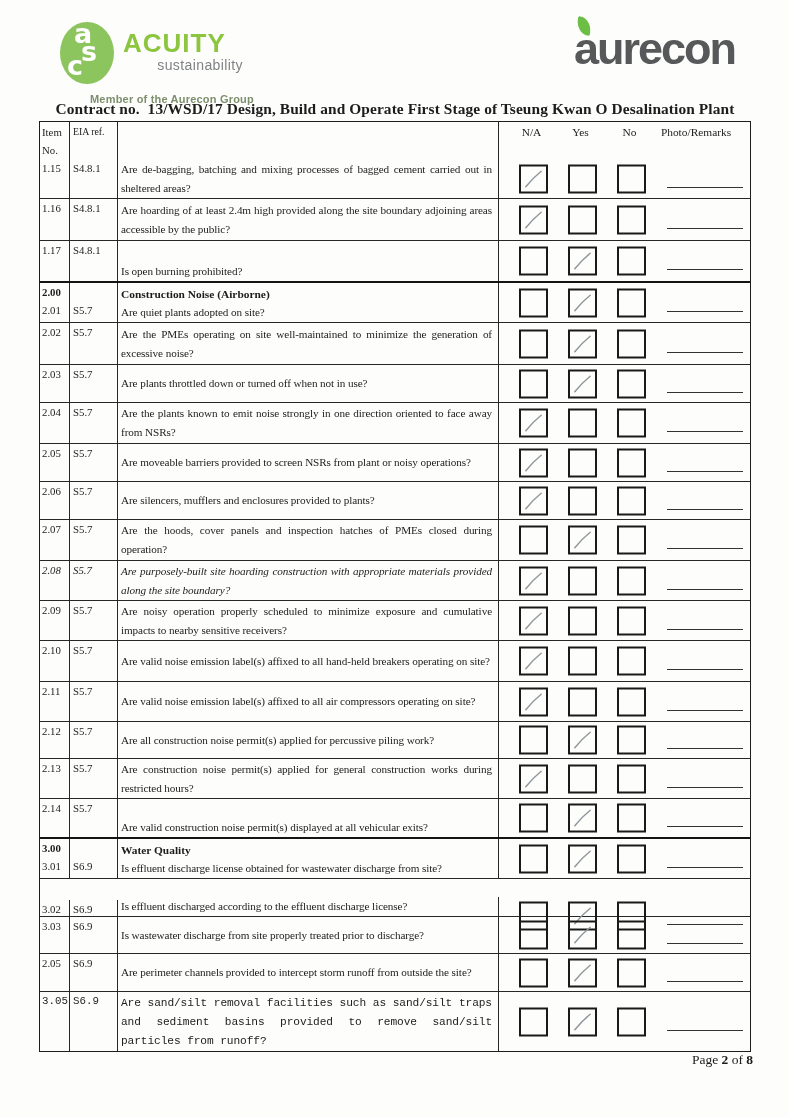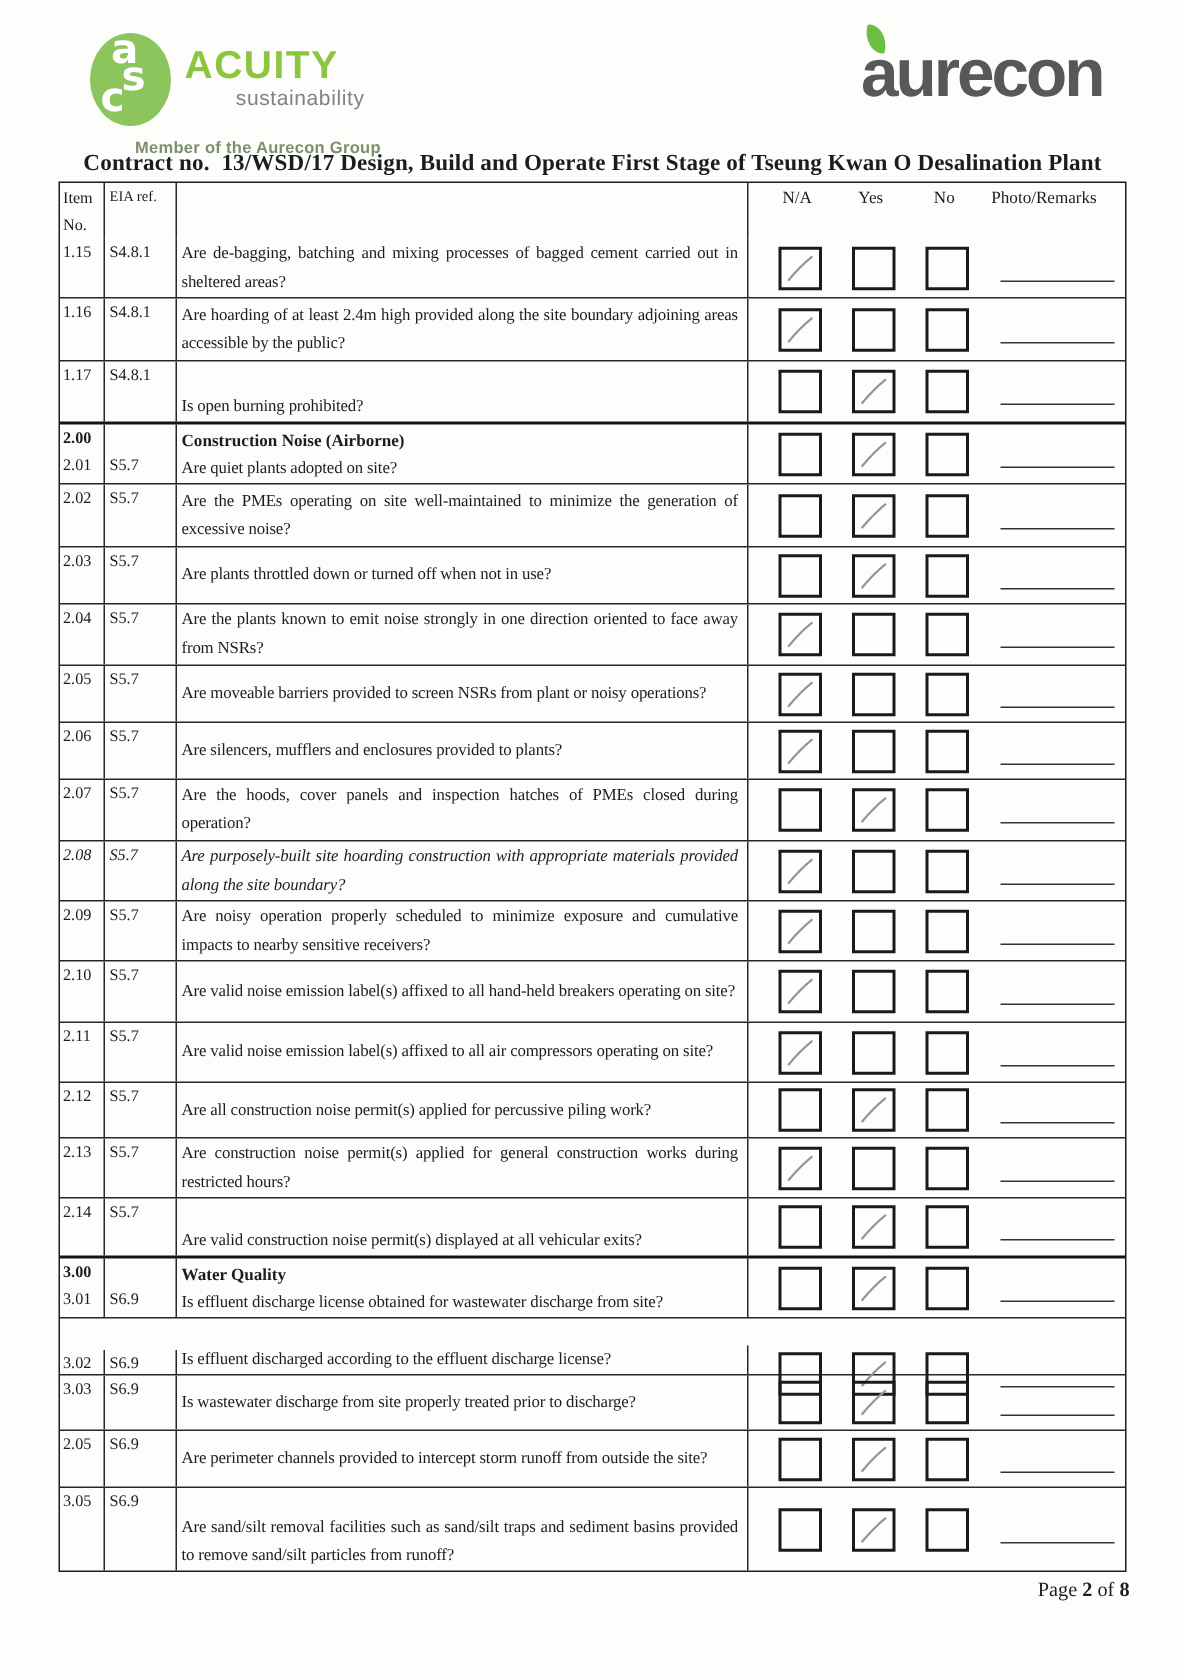--- a/index.html
+++ b/index.html
@@ -552,21 +552,21 @@
             <span class="box b-na"></span>
             <span class="box b-yes">
               <svg viewBox="0 0 26 26">
                 <path d="M5 21 C 10 15 16 9 21 5" fill="none" stroke="#8F969C" stroke-width="1.5" stroke-linecap="round"></path>
               </svg>
             </span>
             <span class="box b-no"></span>
             <span class="remark-line"></span>
           </div>
         </div>
-        <div class="row vtop" style="min-height: 56px;">
+        <div class="row vtop" style="min-height: 56px; font-family: Liberation Mono, monospace;">
           <div class="c item">
             <span>3.05</span>
           </div>
           <div class="c ref">
             <span>S6.9</span>
           </div>
           <div class="c q">
             <div class="question">Are sand/silt removal facilities such as sand/silt traps and sediment basins provided to remove sand/silt particles from runoff?</div>
           </div>
           <div class="c checks">

